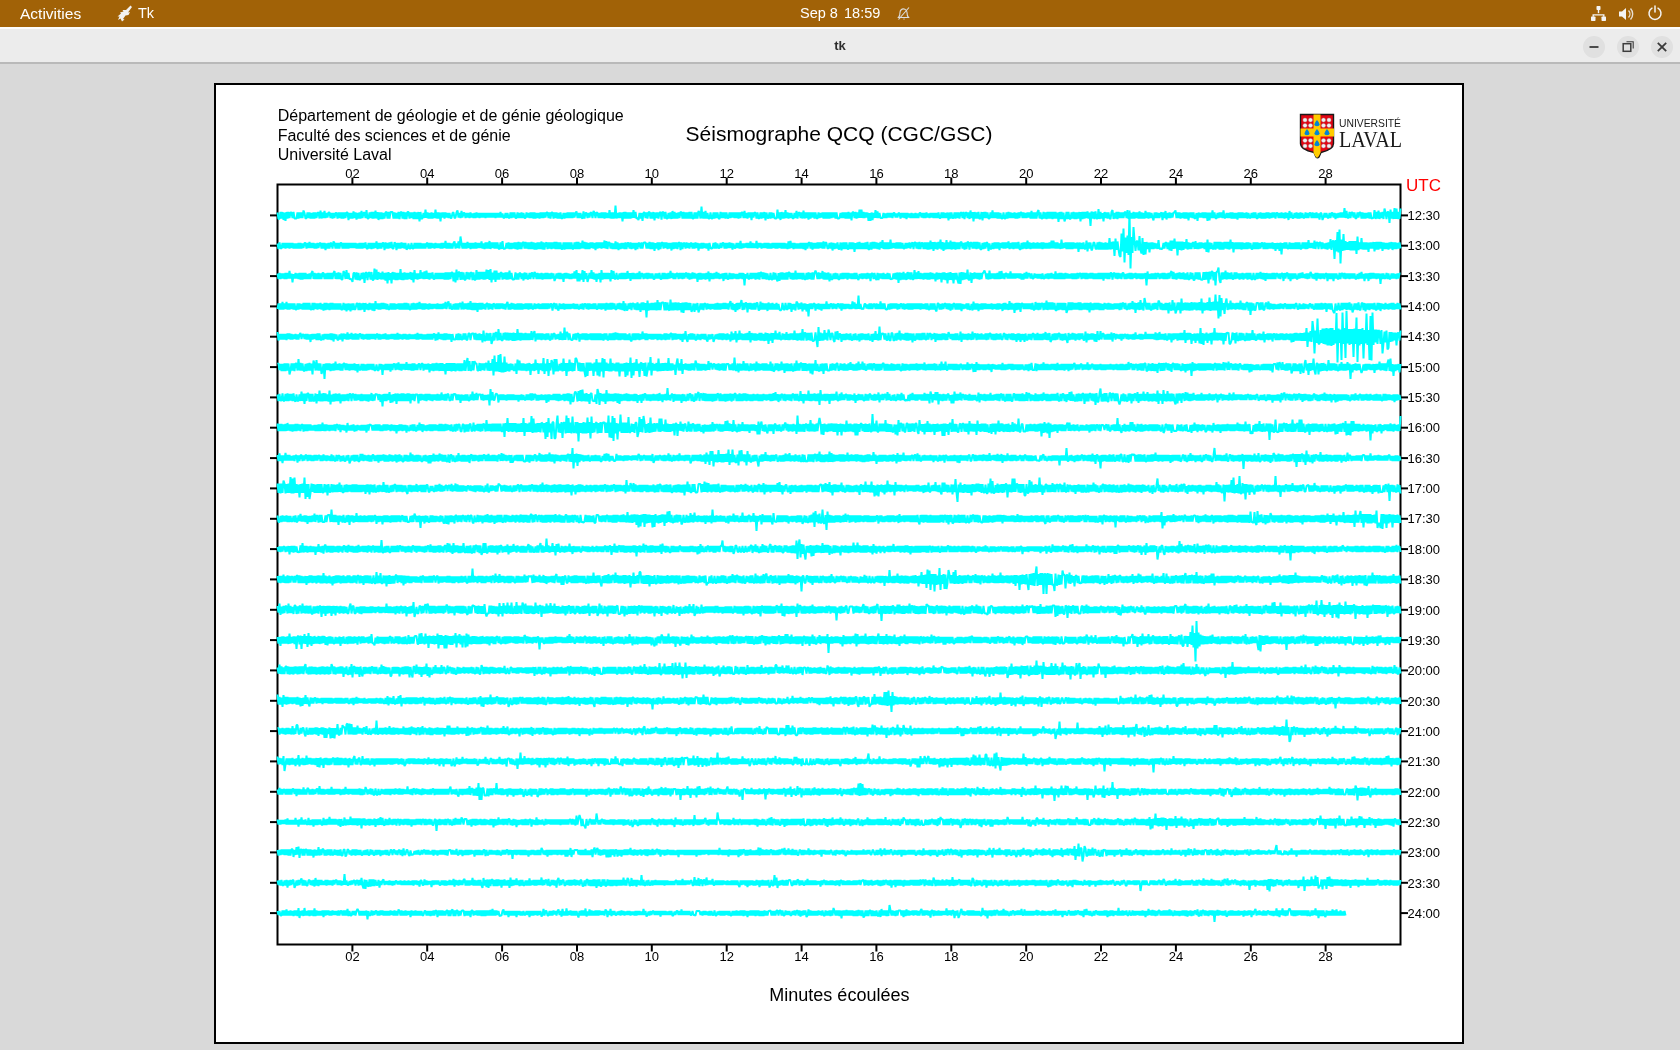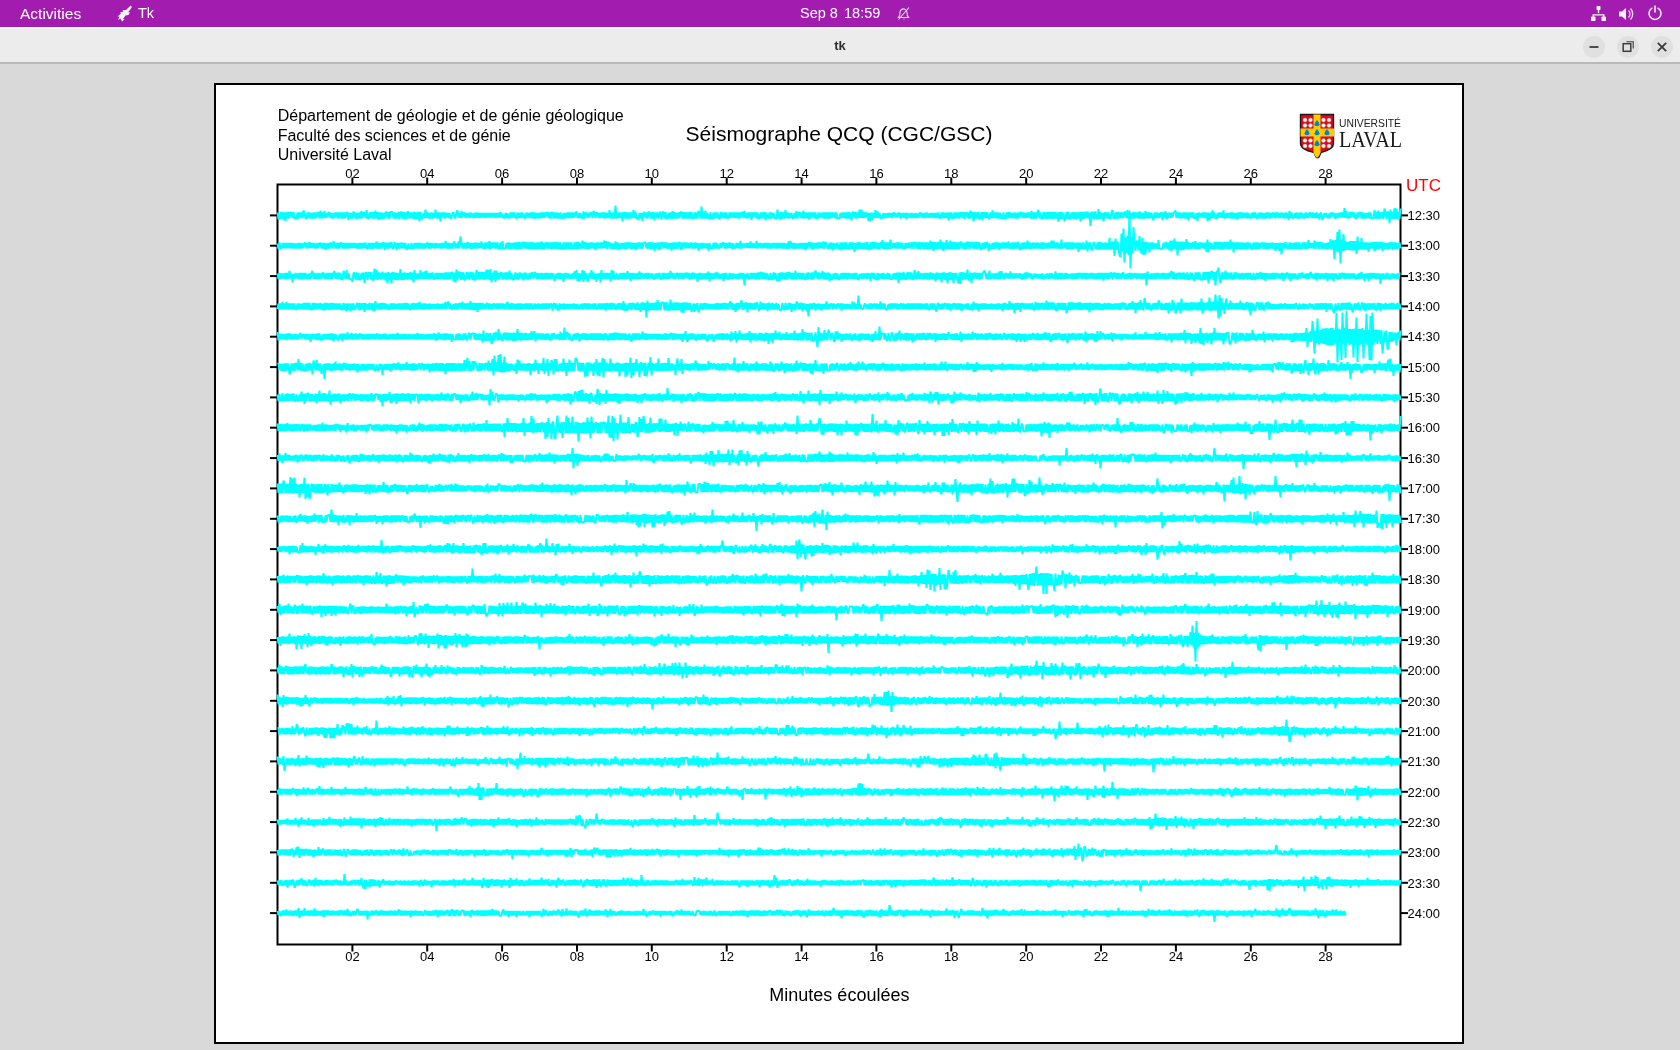--- a/index.html
+++ b/index.html
@@ -1,16 +1,16 @@
 <!DOCTYPE html>
 <html><head><meta charset="utf-8"><style>
 * { margin:0; padding:0; box-sizing:border-box; }
 html,body { width:1680px; height:1050px; overflow:hidden; background:#d9d9d9;
   font-family:"Liberation Sans", sans-serif; }
-#topbar { position:absolute; left:0; top:0; width:1680px; height:27px; background:#a21caf; color:#fff; }
+#topbar { position:absolute; left:0; top:0; width:1680px; height:27px; background:#a16207; color:#fff; }
 #topbar .item { position:absolute; top:0; height:27px; line-height:27px; font-size:14.5px; }
 #titlebar { position:absolute; left:0; top:27px; width:1680px; height:37px; background:#ececec;
   border-top:2px solid #fcfcfc; border-bottom:2px solid #b9b9b9; }
 #titlebar .title { position:absolute; left:0; width:100%; text-align:center; top:9px;
   font-size:13px; font-weight:bold; color:#2d2d2d; }
 .wbtn { position:absolute; top:6.5px; width:22px; height:22px; border-radius:50%; background:#e0e0e0; }
 #canvas-svg { position:absolute; left:214px; top:83px; }
 </style></head>
 <body>
 <div id="topbar">

